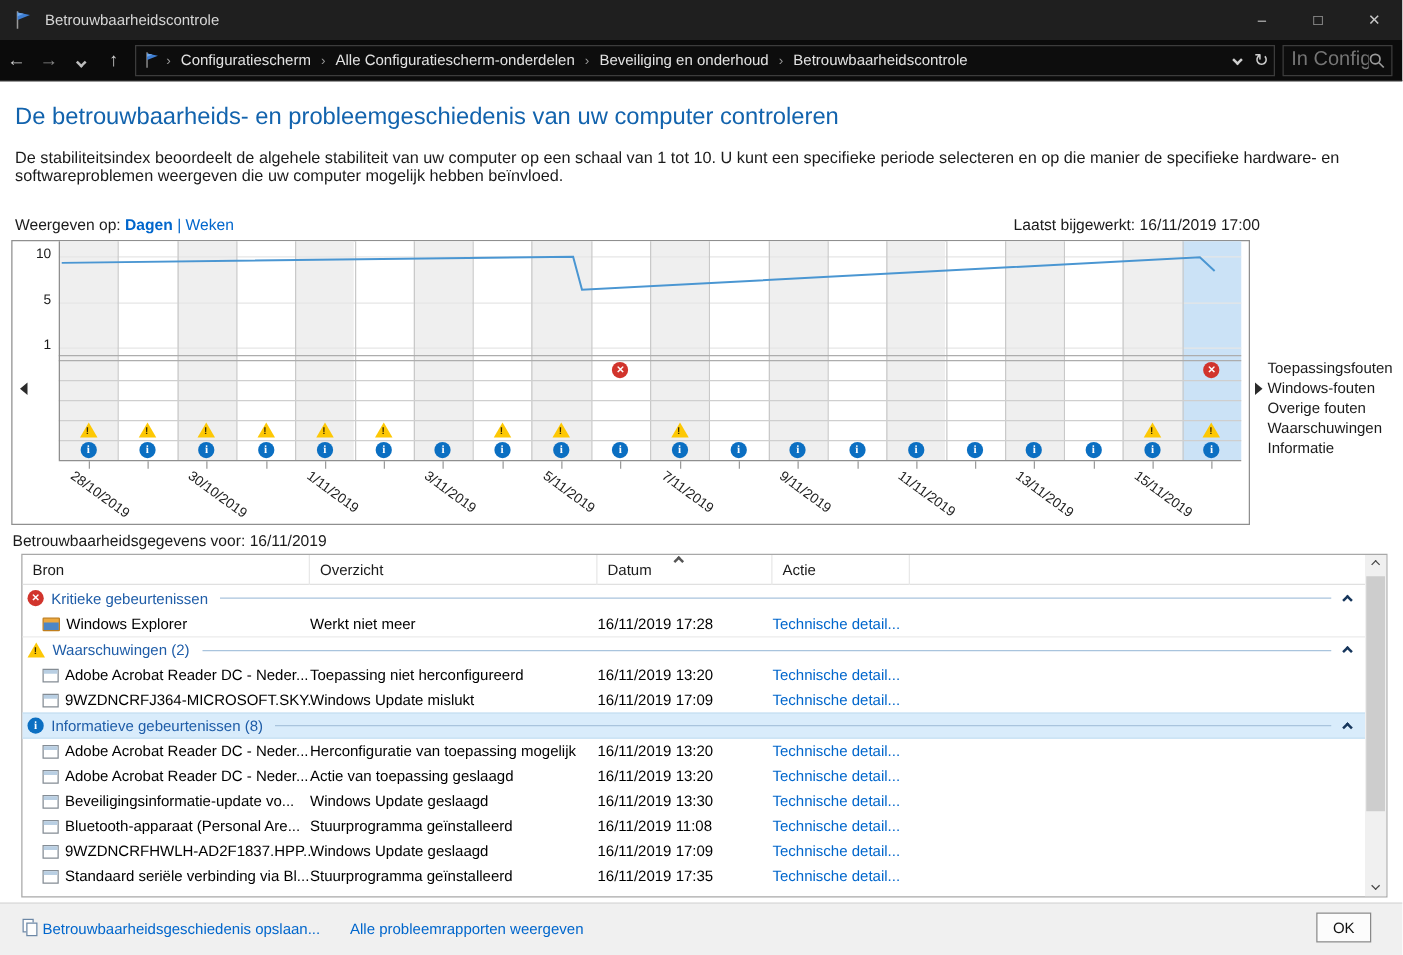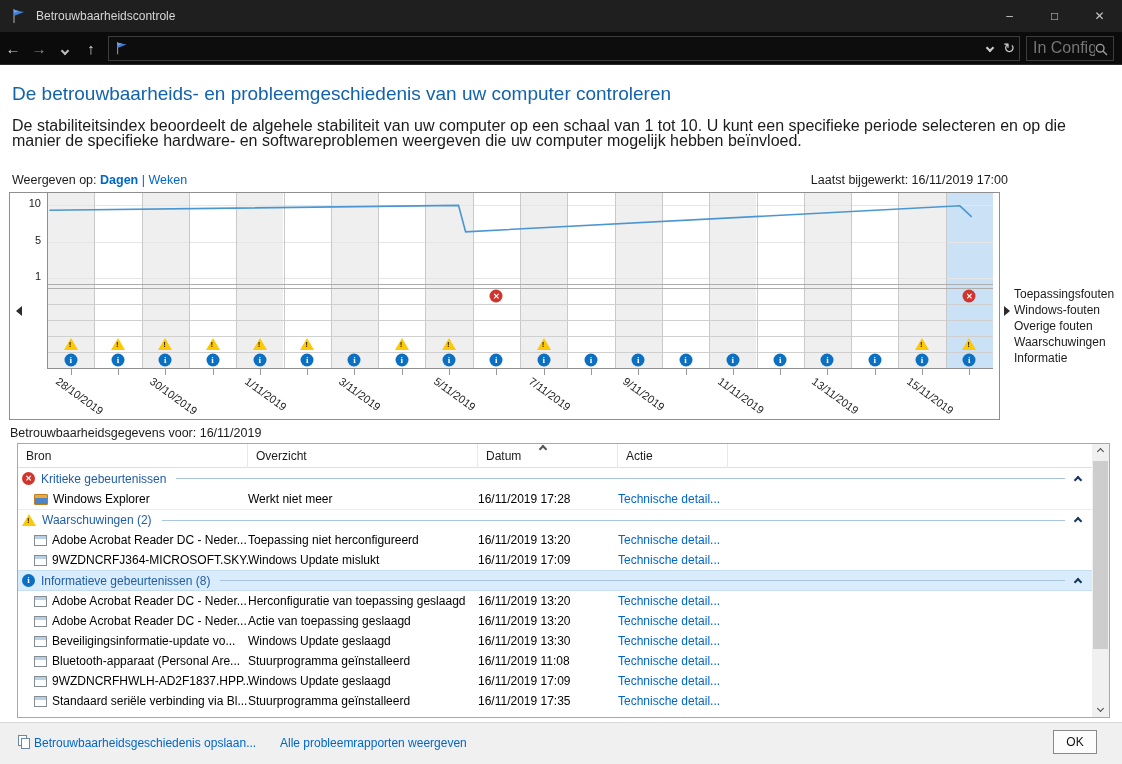--- a/index.html
+++ b/index.html
@@ -22,21 +22,21 @@
   .chev.up { transform:rotate(-45deg); }
   .addressbar { height:25px; flex:0 0 auto; width:912px; margin-left:4px; border:1px solid #3c3c3c; background:#0d0d0d; display:flex; align-items:center; color:#dedede; font-size:12px; position:relative; }
   .crumb { padding:0 6px; white-space:nowrap; color:#e2e2e2; }
   .crumb-sep { color:#9a9a9a; font-size:11px; padding:0 2px; }
   .addr-right { position:absolute; right:4px; top:0; height:23px; display:flex; align-items:center; gap:10px; color:#cfcfcf; }
   .searchbox { height:25px; width:88px; margin-left:6px; border:1px solid #3c3c3c; background:#0d0d0d; display:flex; align-items:center; position:relative; }
   .searchbox input { background:transparent; border:none; outline:none; color:#a8a8a8; font-size:16px; width:62px; margin-left:6px; font-family:"Liberation Sans", sans-serif; }
 
   
   .page-title { position:absolute; left:12px; top:83px; font-size:19px; color:#1263ad; }
-  .page-desc { position:absolute; left:12px; top:118px; width:1072px; font-size:16px; line-height:15px; color:#1b1b1b; }
+  .page-desc { position:absolute; left:12px; top:118px; width:1072px; font-size:13px; line-height:15px; color:#1b1b1b; }
   .viewrow { position:absolute; left:12px; top:173px; font-size:12.5px; color:#1b1b1b; }
   .viewrow .lnk { color:#0066cc; }
   .viewrow .lnk.active { font-weight:bold; }
   .last-updated { position:absolute; right:114px; top:173px; font-size:12.5px; color:#1b1b1b; }
 
   
   .chartbox { position:absolute; left:9px; top:192px; width:991px; height:228px; border:1px solid #8f8f8f; background:#fff; }
   .ylab { position:absolute; width:30px; text-align:right; font-size:11px; color:#1b1b1b; }
   .grid { position:absolute; left:37px; top:0; width:946px; height:226px; }
   .band { position:absolute; top:0; height:175px; }
@@ -120,20 +120,21 @@
   <span class="nav-ic"><i class="chev down" style="color:#bdbdbd"></i></span>
   <span class="nav-ic">↑</span>
   <div class="addressbar">
     <span class="flagwrap" style="margin-left:4px">
       <svg width="14" height="14" viewBox="0 0 16 16">
           <path d="M3 1v14" stroke="#9a9a9a" stroke-width="1.2"></path>
           <path d="M3 2 L13 4 L3 8 Z" fill="#3f7fd4"></path>
           <path d="M3 2 L8 3 L3 5 Z" fill="#6ea6e8"></path>
         </svg>
     </span>
+    <span id="breadcrumbs"><span class="crumb-sep">›</span><span class="crumb">Configuratiescherm</span><span class="crumb-sep">›</span><span class="crumb">Alle Configuratiescherm-onderdelen</span><span class="crumb-sep">›</span><span class="crumb">Beveiliging en onderhoud</span><span class="crumb-sep">›</span><span class="crumb">Betrouwbaarheidscontrole</span></span>
     <span class="addr-right">
       <i class="chev down"></i>
       <span style="font-size:14px">↻</span>
     </span>
   </div>
   <div class="searchbox">
     <input placeholder="In Config..." style="">
     <span style="position:absolute;right:5px;top:5px">
       <svg width="13" height="13" viewBox="0 0 13 13">
           <circle cx="5.2" cy="5.2" r="3.8" fill="none" stroke="#9a9a9a" stroke-width="1.4"></circle>
@@ -446,21 +447,21 @@
         <div class="grule"></div>
         <div class="gchev"><i class="chev up"></i></div>
       </div>
       <div class="trow item">
         <div class="c-bron cell">
           <span class="ic-app">
             <i></i>
           </span>
           <span>Adobe Acrobat Reader DC - Neder...</span>
         </div>
-        <div class="c-over">Herconfiguratie van toepassing geslaagd</div>
+        <div class="c-over">Herconfiguratie van toepassing mogelijk</div>
         <div class="c-datum">16/11/2019 13:20</div>
         <div class="c-actie">Technische detail...</div>
       </div>
       <div class="trow item">
         <div class="c-bron cell">
           <span class="ic-app">
             <i></i>
           </span>
           <span>Adobe Acrobat Reader DC - Neder...</span>
         </div>

